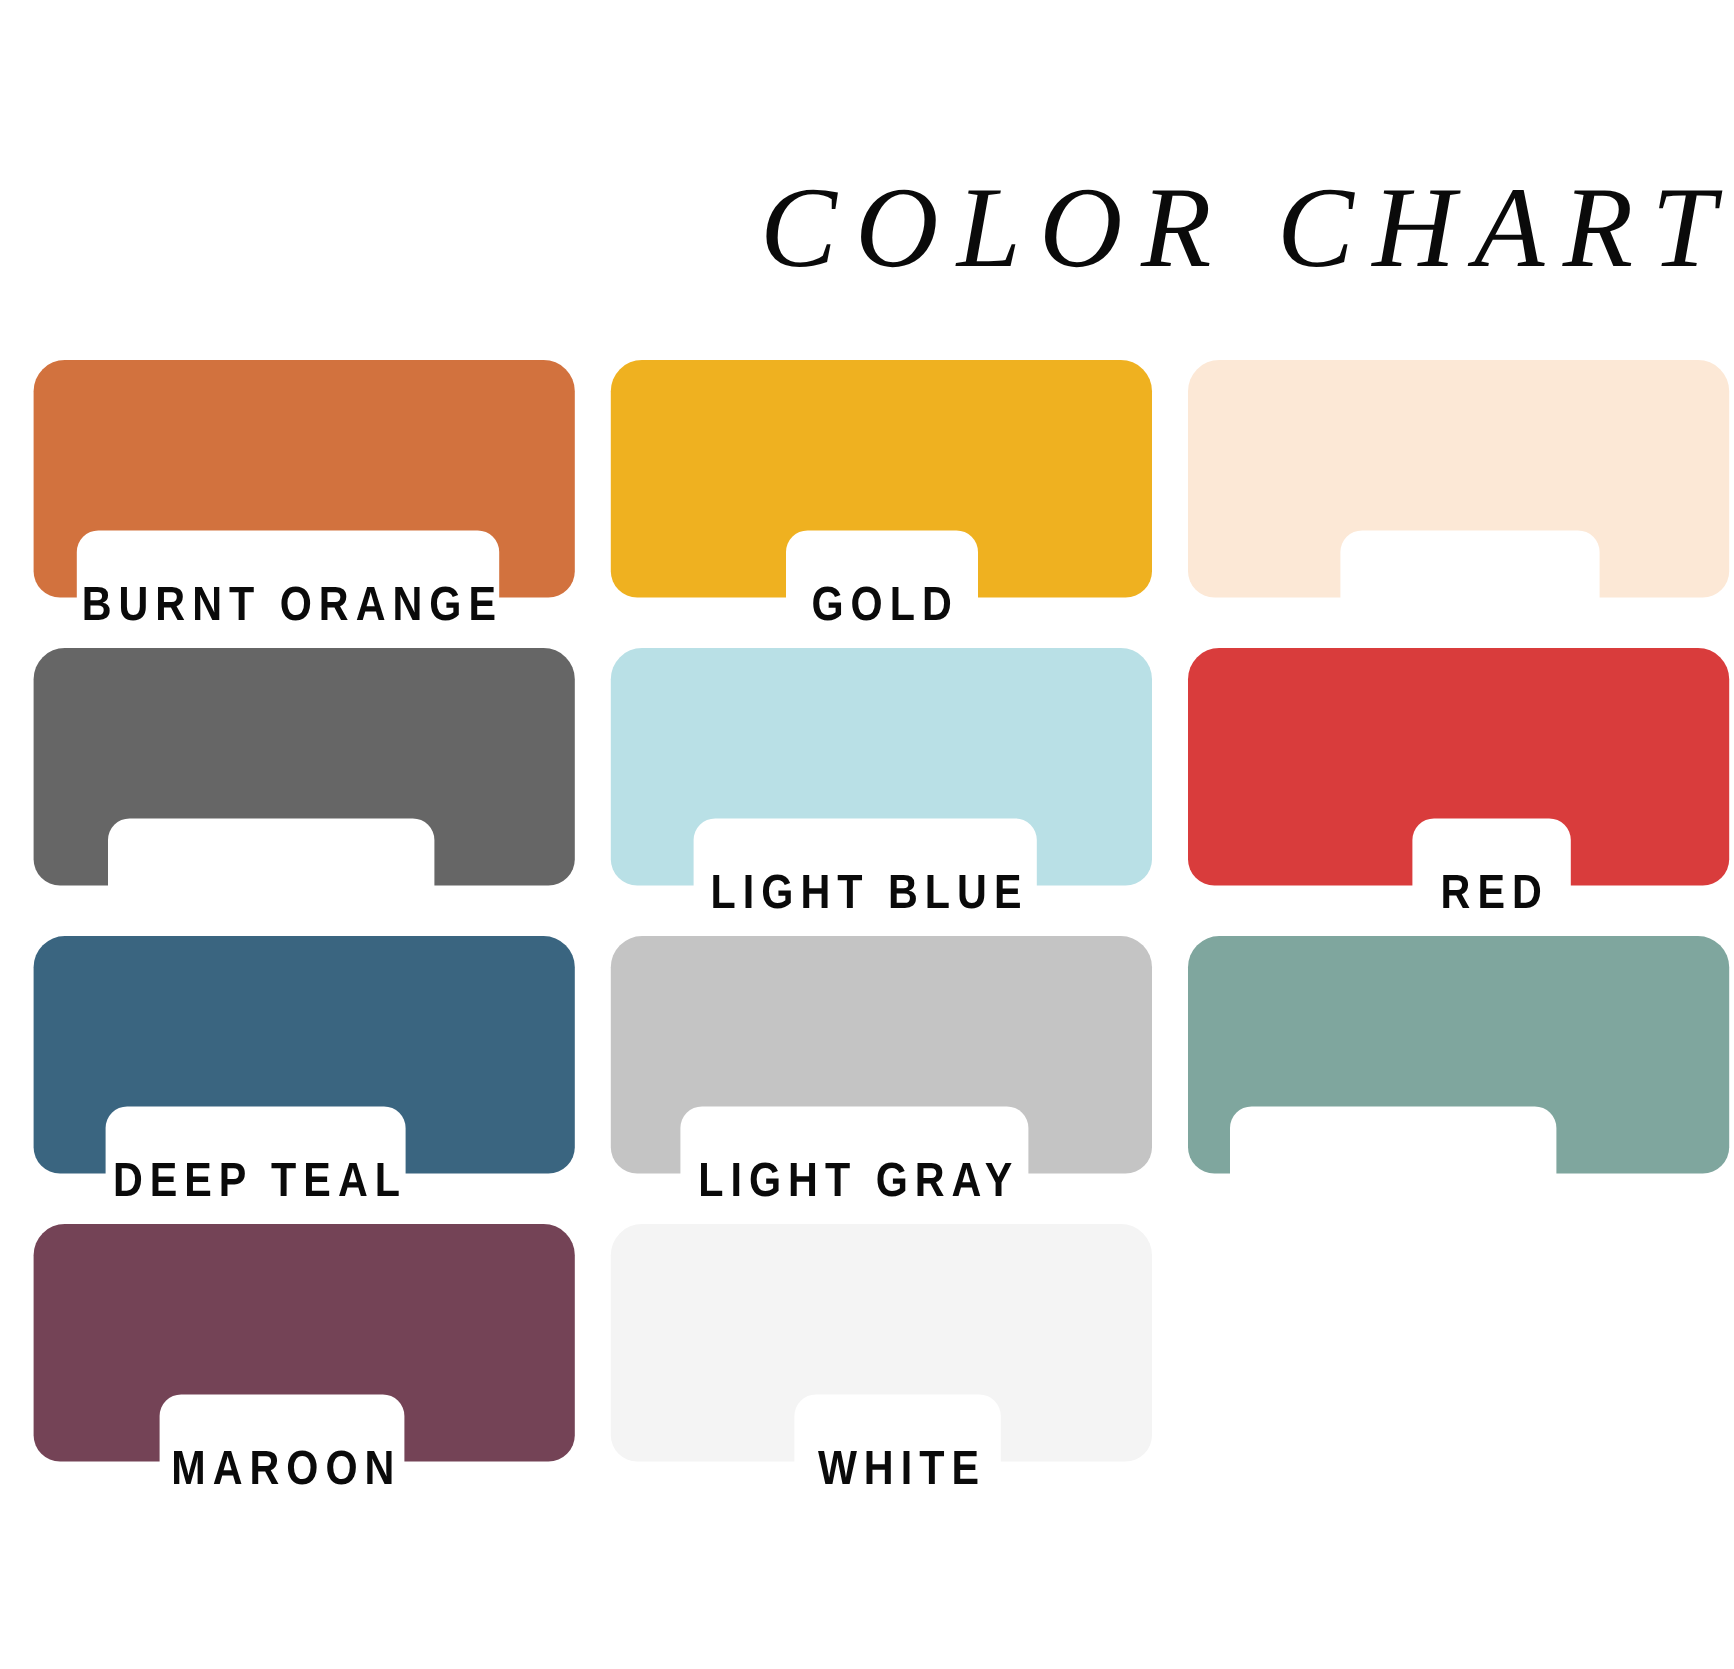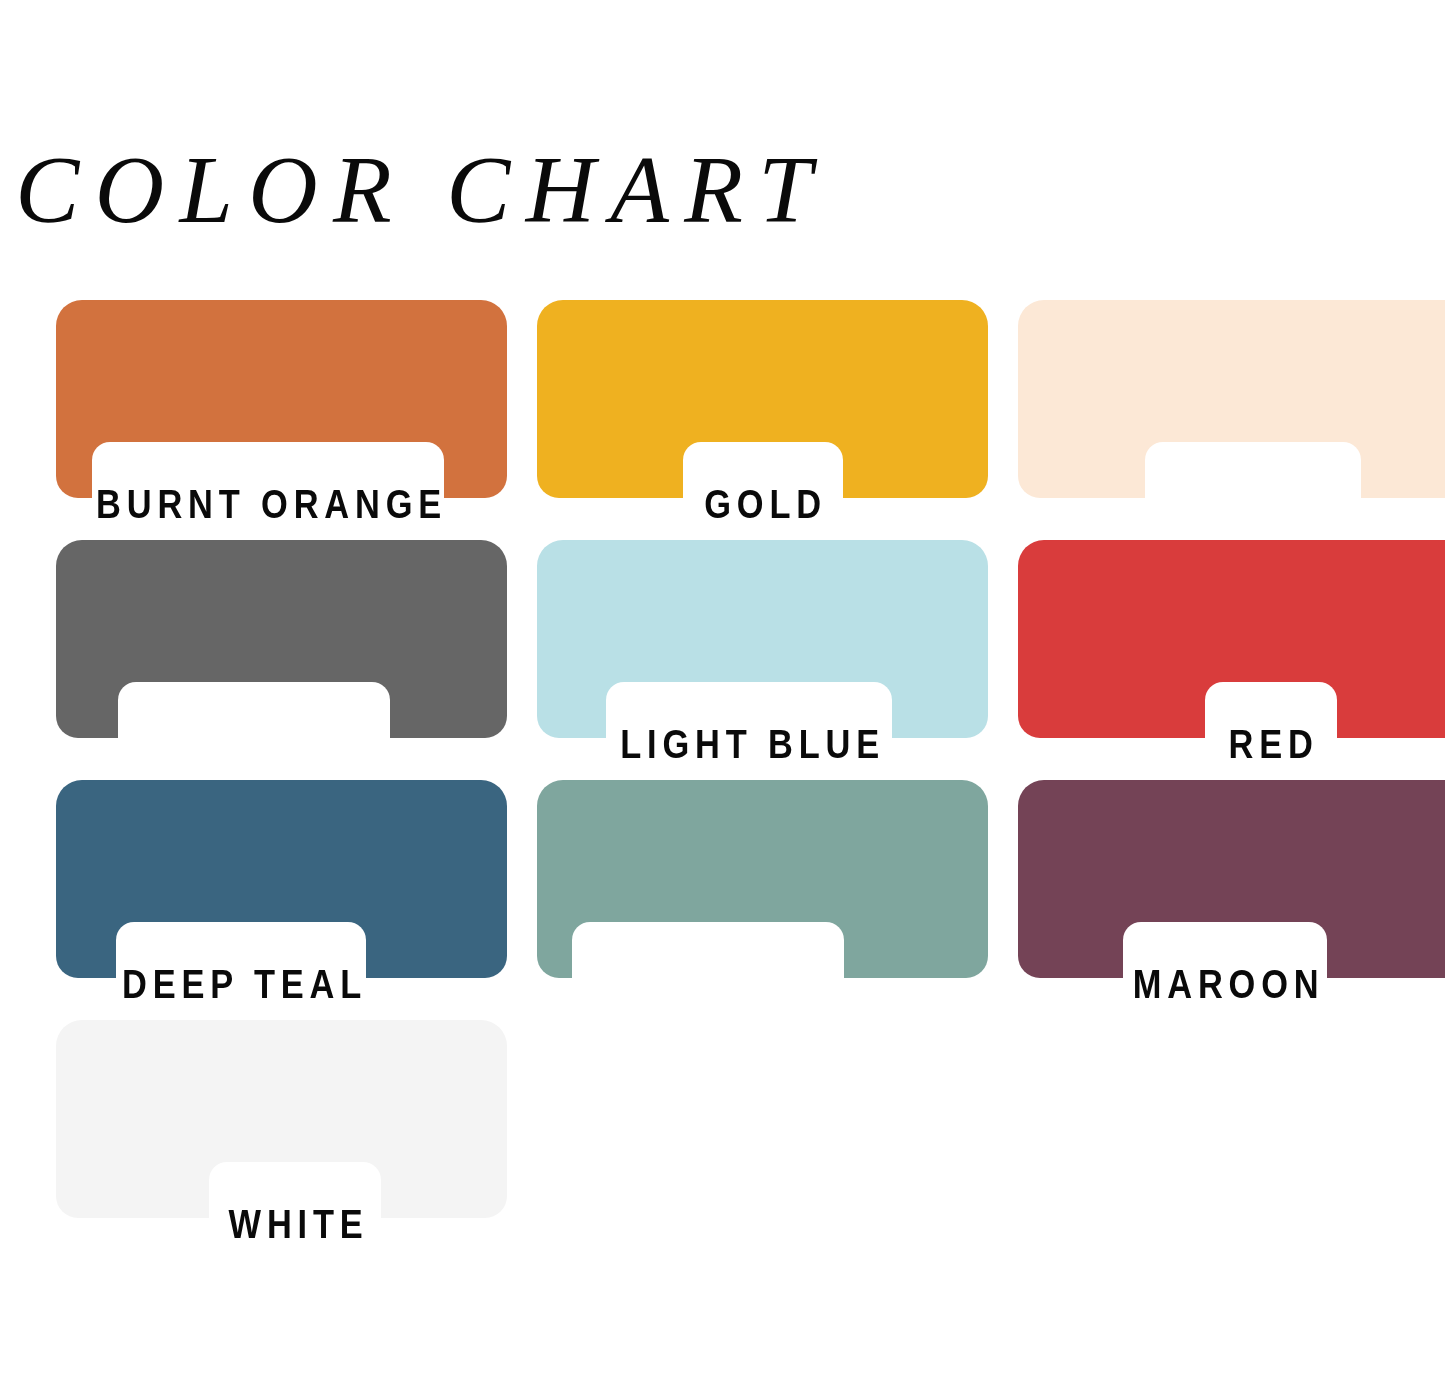--- a/index.html
+++ b/index.html
@@ -11,21 +11,21 @@
     overflow: hidden;
   }
 
   body {
     font-family: "Liberation Sans", sans-serif;
     position: relative;
   }
 
   
   .chart-title {
-    text-align: left;
+    text-align: right;
     font-family: "Liberation Serif", "DejaVu Serif", serif;
     font-style: italic;
     font-weight: 400;
     font-size: 96px;
     letter-spacing: 0.16em;
     color: #0a0a0a;
     line-height: 1;
     padding-top: 142px;
     padding-left: 0.16em;
     white-space: nowrap;
@@ -41,21 +41,20 @@
     grid-template-columns: repeat(3, 425px);
     column-gap: 56px;
     row-gap: 42px;
   }
 
   
   .swatch {
     position: relative;
     width: 451px;
     height: 198px;
-    margin-left: 28px;
   }
 
   
   .swatch-body {
     position: absolute;
     inset: 0;
     border-radius: 26px 26px 22px 22px;
     background: var(--sw-color, #ccc);
   }
 
@@ -133,20 +132,25 @@
     <div class="swatch swatch--notch-left" style="--notch-w: 132px; --notch-x: 56%;">
       <div class="swatch-body" style="--sw-color: #D93C3C; background: rgb(217, 60, 60);"></div>
       <div class="swatch-notch"></div>
       <div class="swatch-label"><span>RED</span></div>
     </div>
     <div class="swatch swatch--notch-left" style="--notch-w: 250px; --notch-x: 41%;">
       <div class="swatch-body" style="--sw-color: #3A6580; background: rgb(58, 101, 128);"></div>
       <div class="swatch-notch"></div>
       <div class="swatch-label"><span>DEEP TEAL</span></div>
     </div>
+    <div class="swatch swatch--notch-left" style="--notch-w: 290px; --notch-x: 45%;">
+      <div class="swatch-body" style="--sw-color: #C4C4C4; background: rgb(196, 196, 196);"></div>
+      <div class="swatch-notch"></div>
+      <div class="swatch-label"><span>LIGHT GRAY</span></div>
+    </div>
     <div class="swatch swatch--notch-left" style="--notch-w: 272px; --notch-x: 38%;">
       <div class="swatch-body" style="--sw-color: #7FA69E; background: rgb(127, 166, 158);"></div>
       <div class="swatch-notch"></div>
     </div>
     <div class="swatch swatch--notch-left" style="--notch-w: 204px; --notch-x: 46%;">
       <div class="swatch-body" style="--sw-color: #744356; background: rgb(116, 67, 86);"></div>
       <div class="swatch-notch"></div>
       <div class="swatch-label"><span>MAROON</span></div>
     </div>
     <div class="swatch swatch--notch-left" style="--notch-w: 172px; --notch-x: 53%;">

